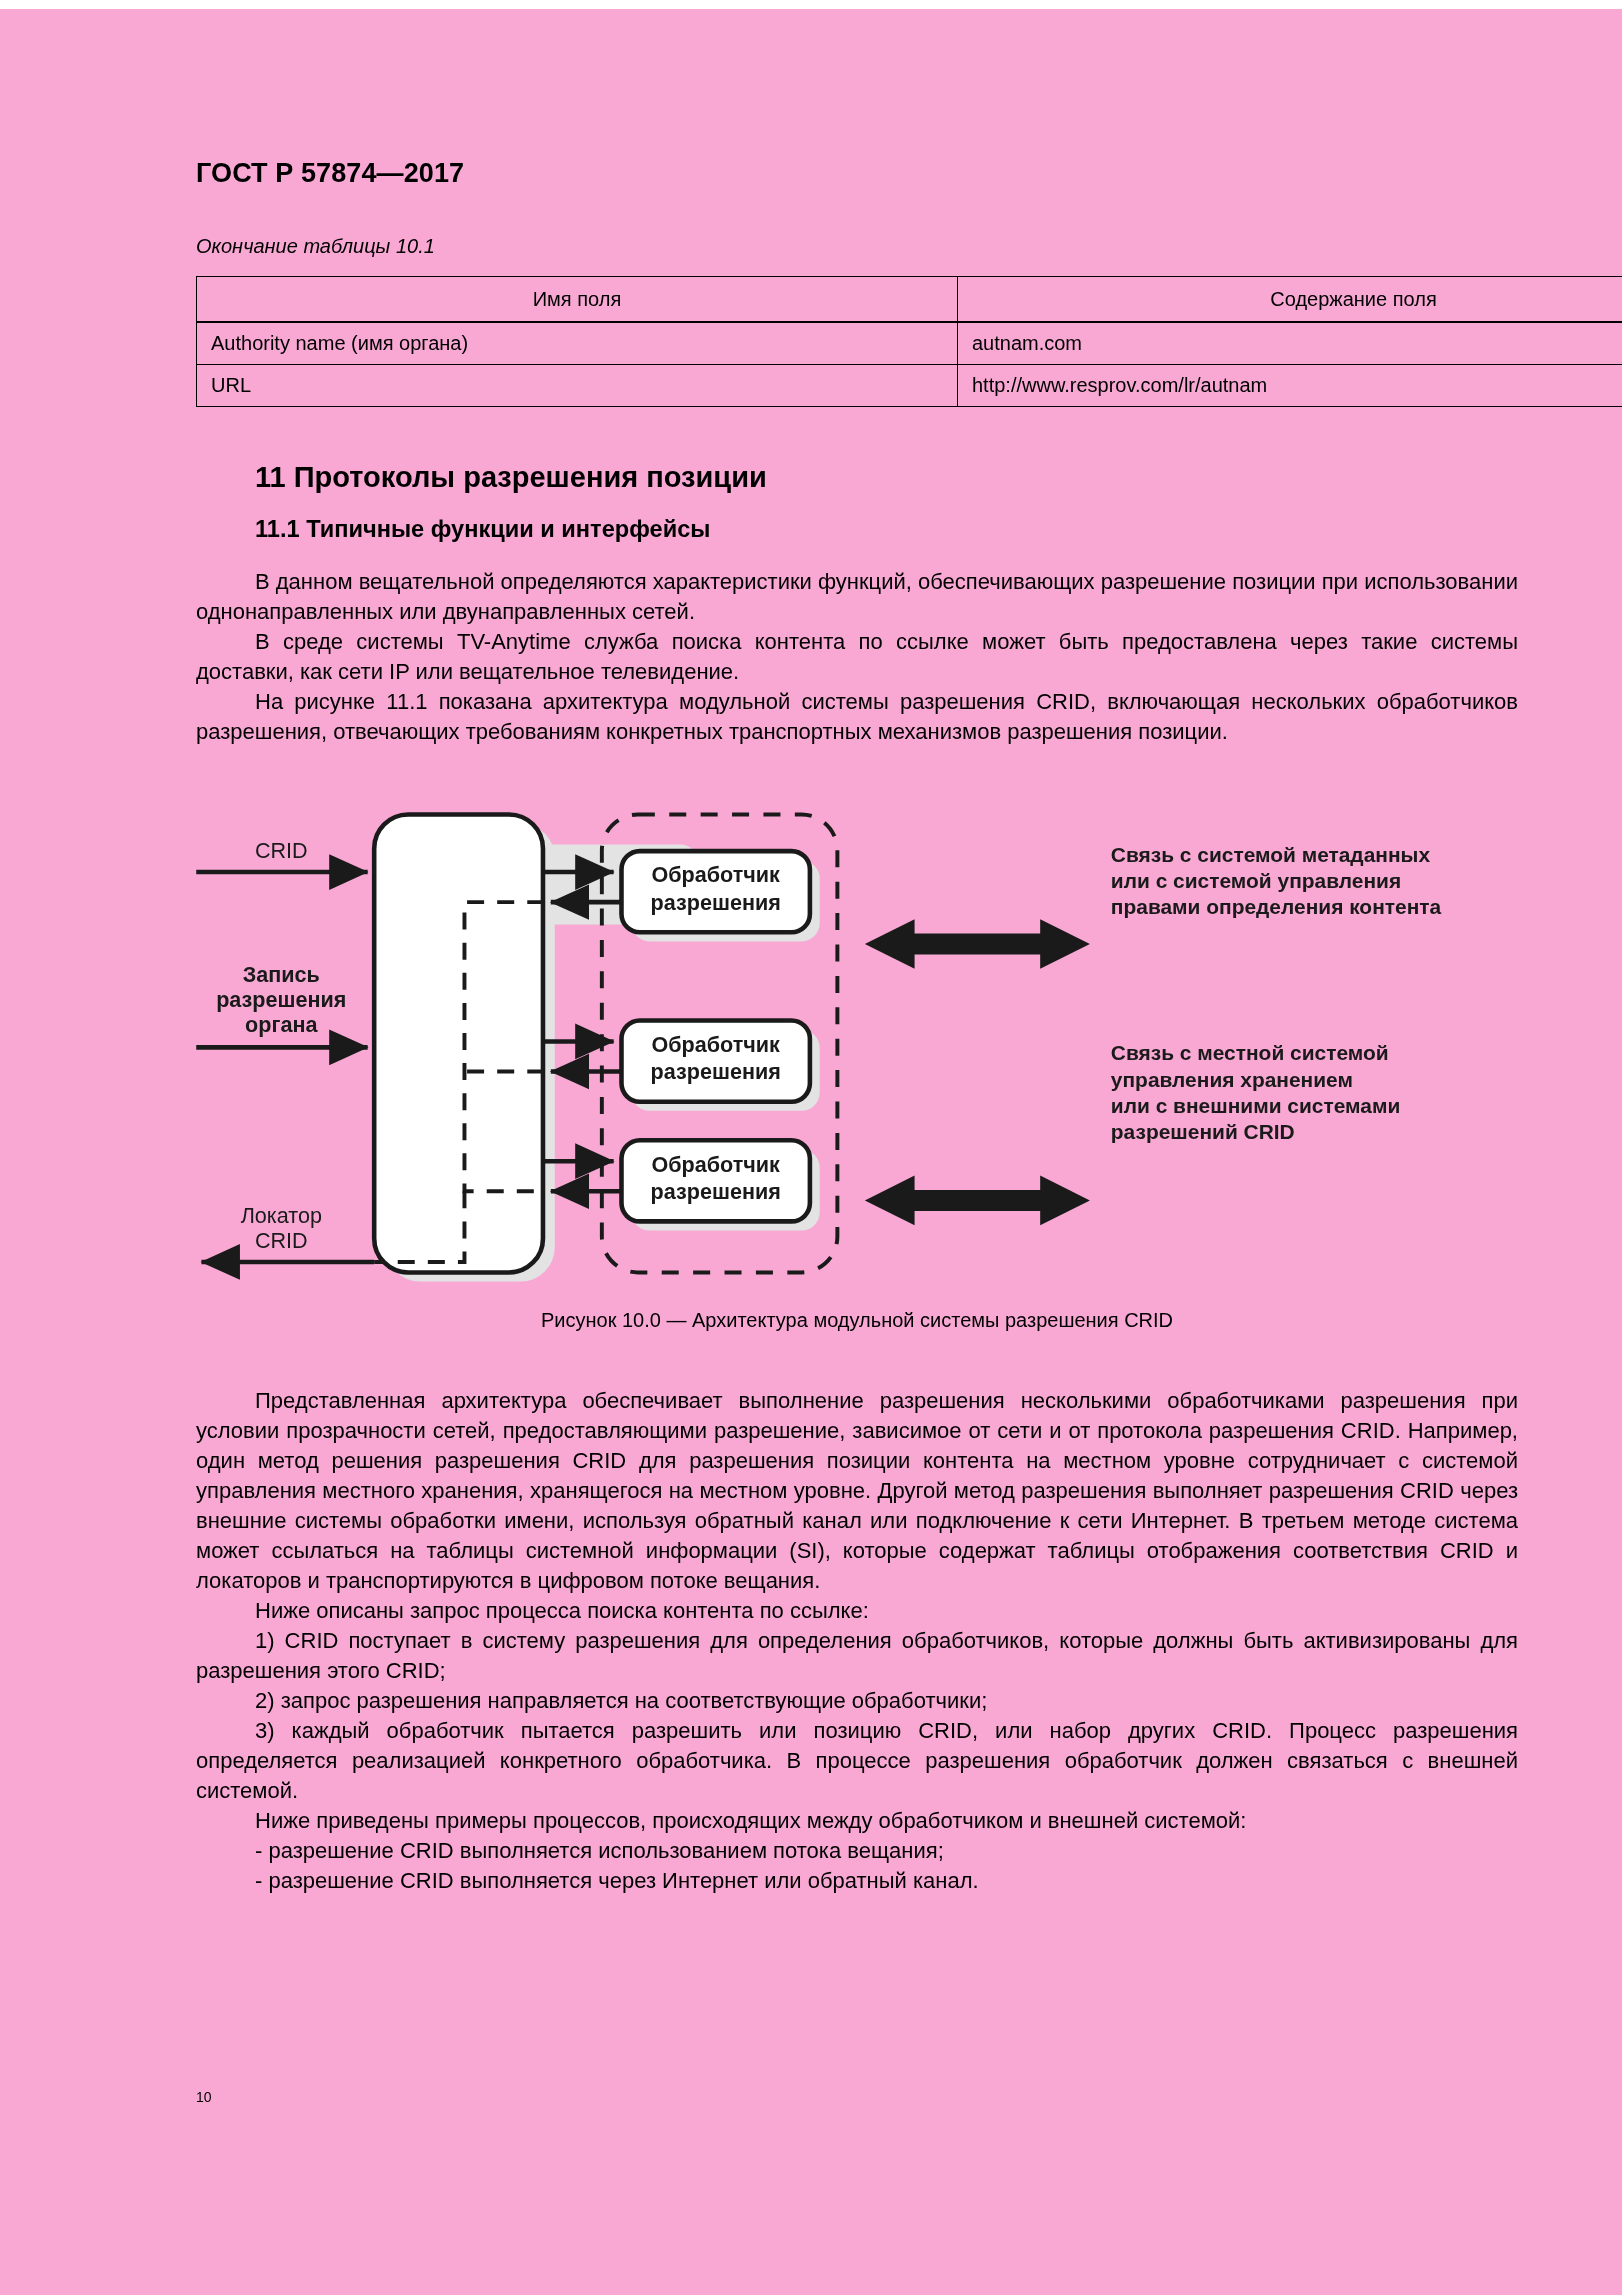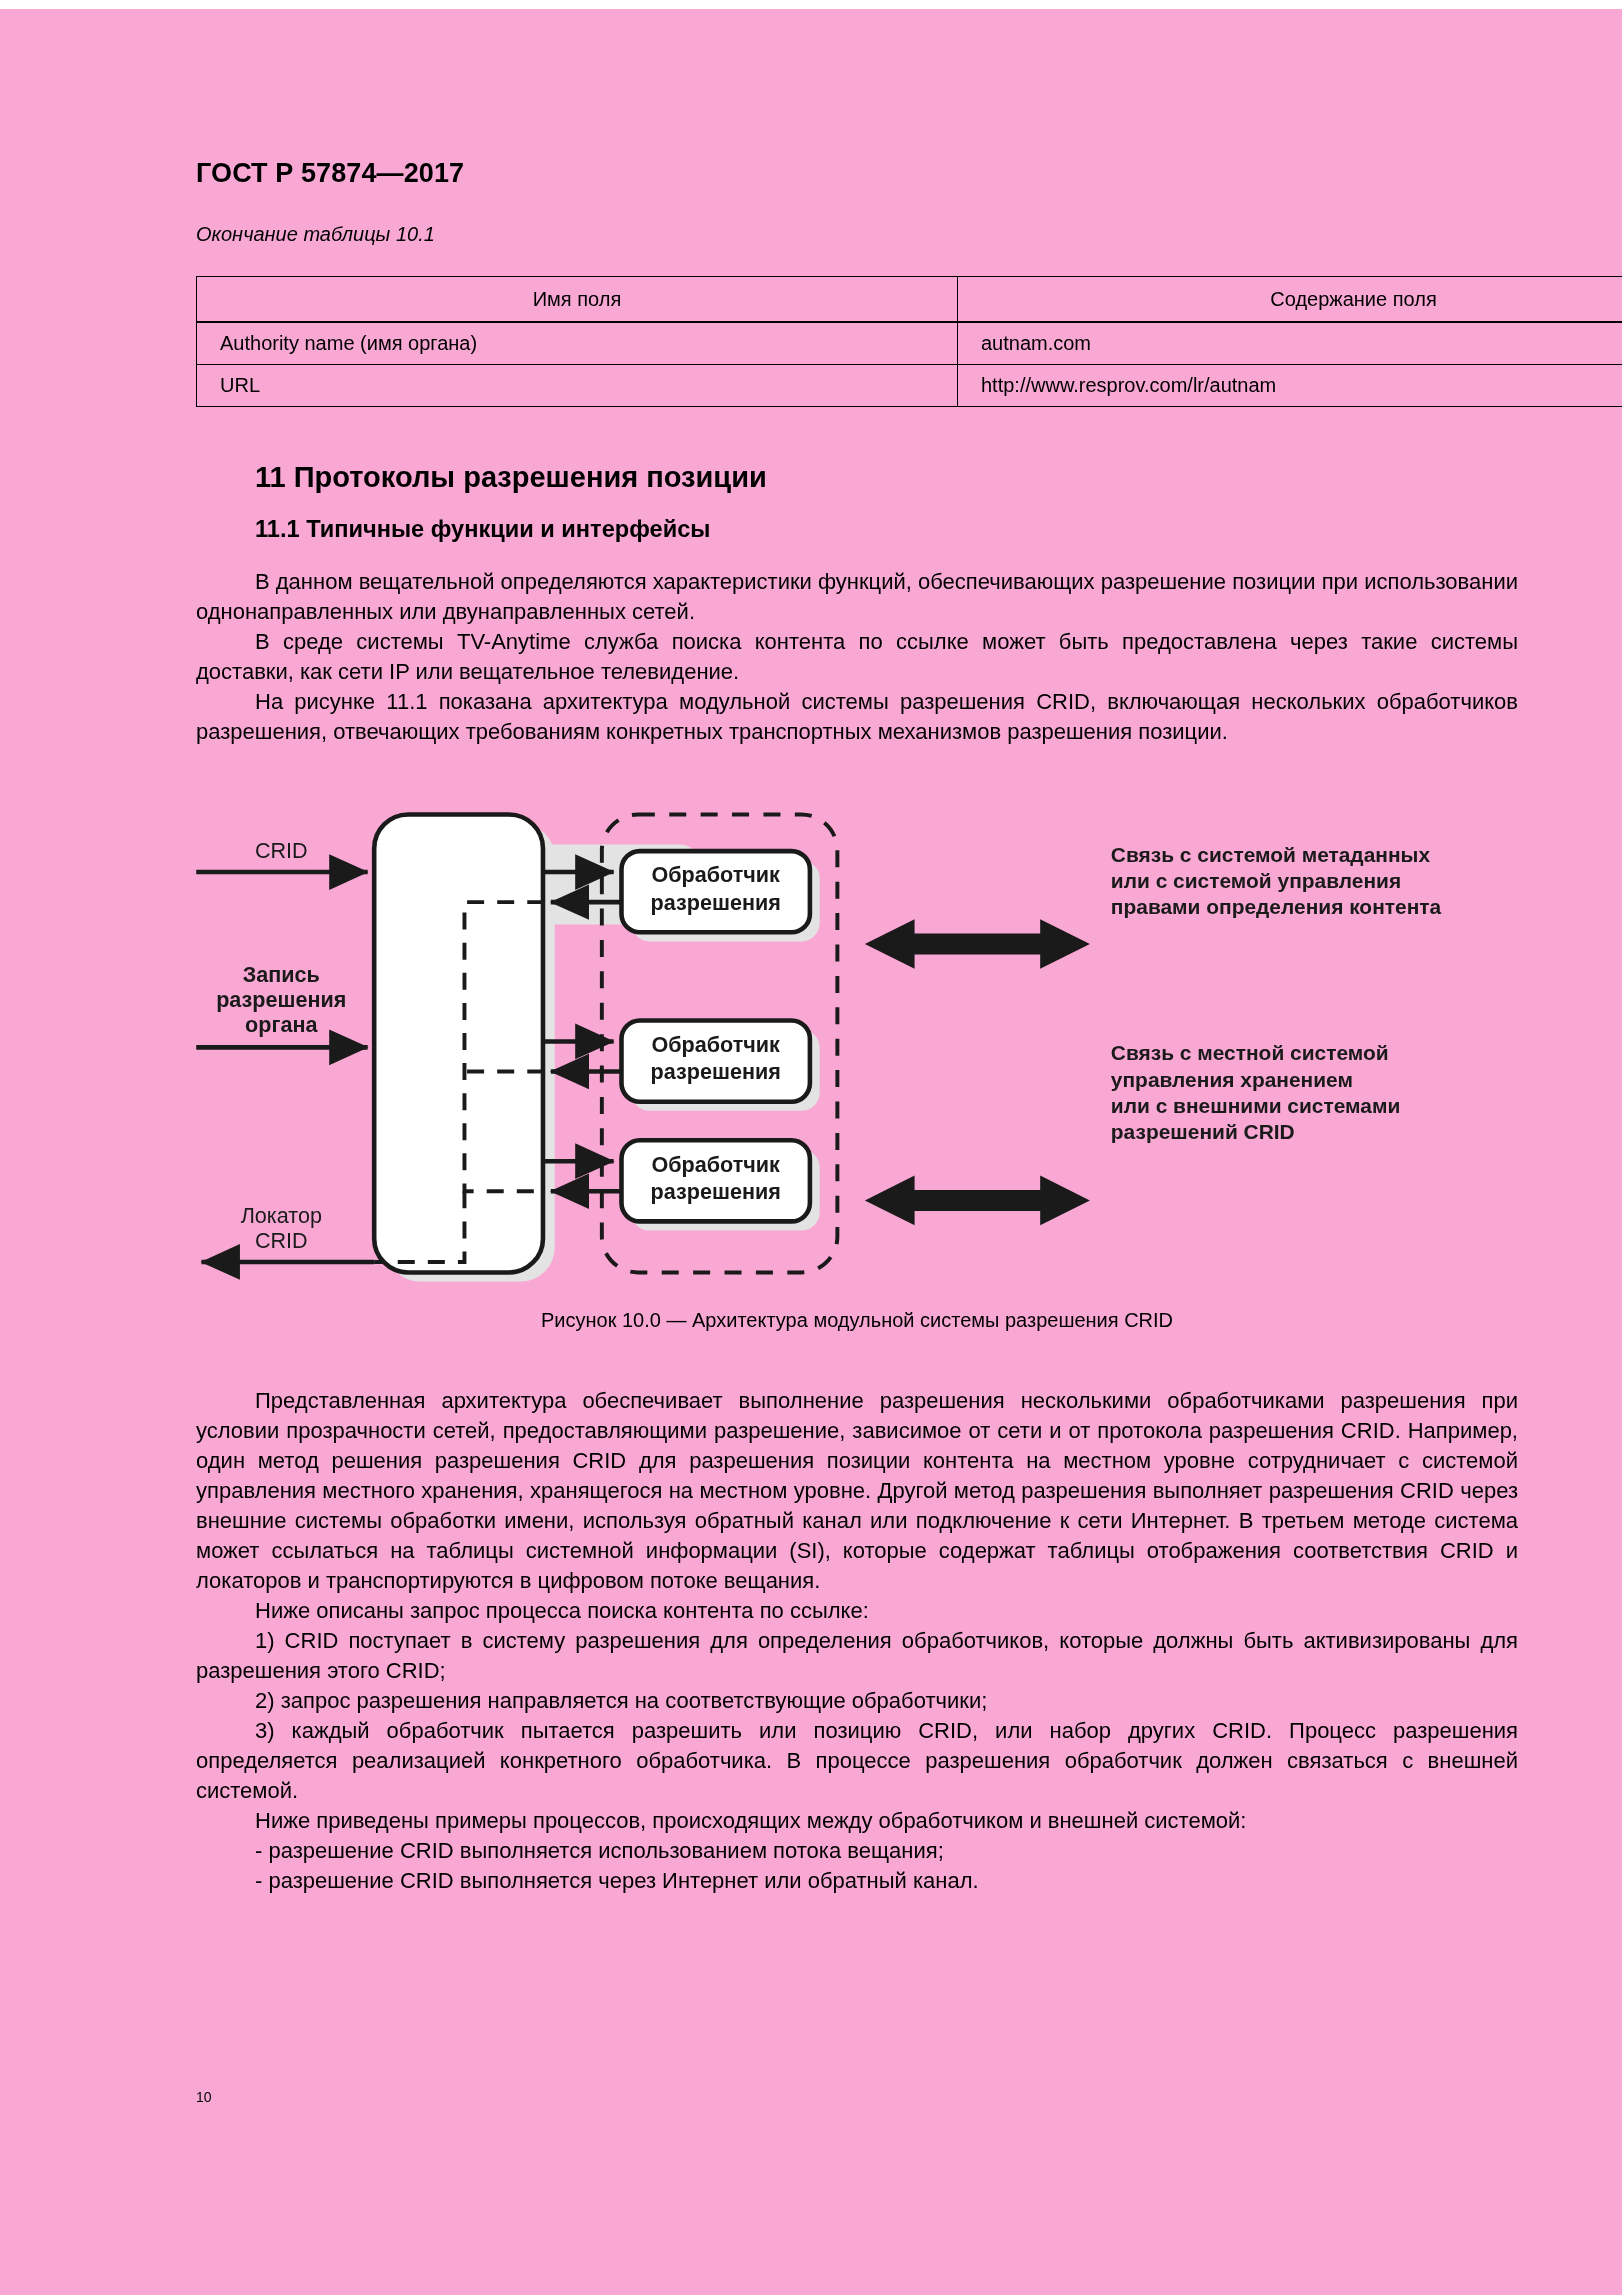--- a/index.html
+++ b/index.html
@@ -28,21 +28,21 @@
     left: 196px;
     top: 149px;
     font-size: 27px;
     font-weight: bold;
     letter-spacing: 0.1px;
   }
 
   .table-caption {
     position: absolute;
     left: 196px;
-    top: 214px;
+    top: 226px;
     font-size: 20px;
     font-style: italic;
   }
 
   
   .field-table {
     position: absolute;
     left: 196px;
     top: 267px;
     width: 1554px;
@@ -59,21 +59,21 @@
   }
   .field-table th {
     text-align: center;
     height: 44px;
   }
   .field-table tr.head th {
     border-bottom-width: 2.6px;
   }
   .field-table td {
     height: 41px;
-    padding-left: 23px;
+    padding-left: 14px;
   }
   .field-table col.c1 { width: 49%; }
   .field-table col.c2 { width: 51%; }
 
   
   .h1 {
     position: absolute;
     left: 255px;
     top: 452px;
     font-size: 29px;

